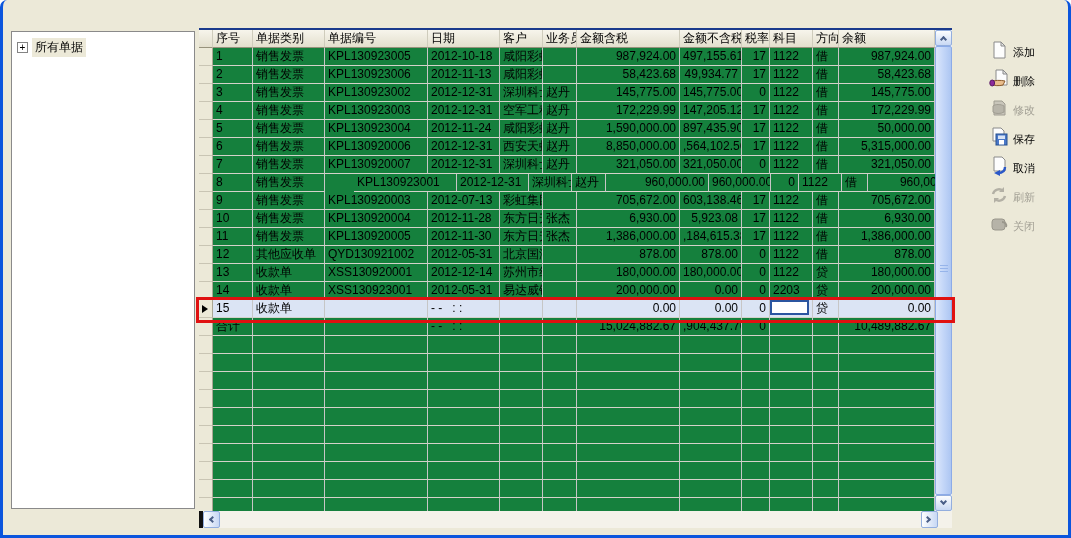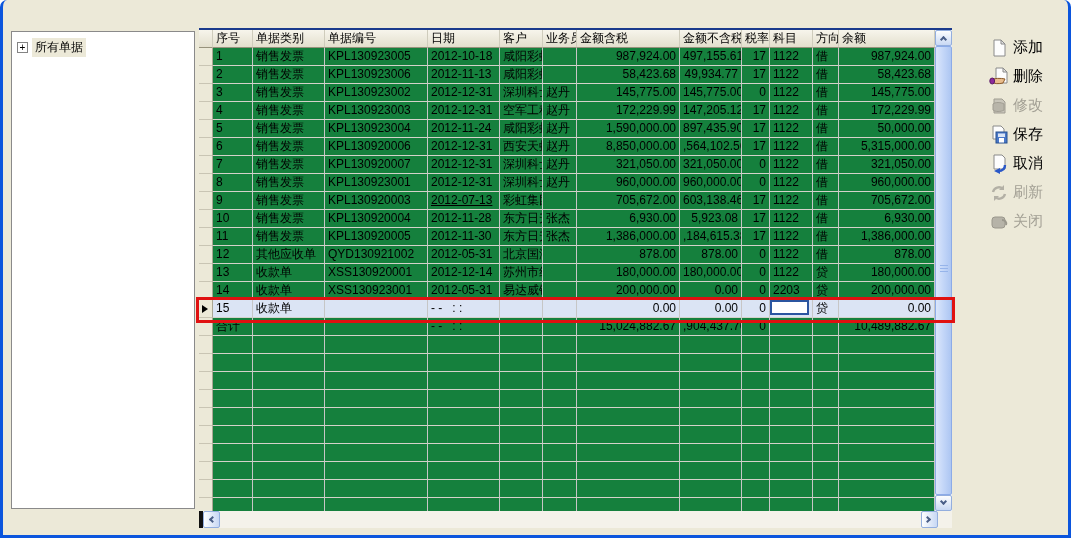--- a/index.html
+++ b/index.html
@@ -94,21 +94,21 @@
   }
   .thumb-grip{position:absolute;left:4px;top:218px;width:8px;height:1px;background:#96b4ea;box-shadow:0 3px 0 #96b4ea,0 6px 0 #96b4ea;}
   .chev{position:absolute;width:5px;height:5px;border-left:2px solid #4a5f88;border-top:2px solid #4a5f88;}
   .sb-up .chev{left:5px;top:6px;transform:rotate(45deg);}
   .sb-down .chev{left:5px;top:3px;transform:rotate(225deg);}
   .sb-left .chev{left:6px;top:5px;transform:rotate(-45deg);}
   .sb-right .chev{left:3px;top:5px;transform:rotate(135deg);}
   .hsb-black{position:absolute;left:0;top:0;width:4px;height:17px;background:#111;}
   
   .toolcol{position:absolute;left:986px;top:38px;width:82px;display:flex;flex-direction:column;gap:7px;}
-  .tool-btn{display:flex;align-items:flex-start;gap:4px;height:22px;font-size:15px;color:#000;cursor:default;font-family:Liberation Serif, serif;}
+  .tool-btn{display:flex;align-items:flex-end;gap:4px;height:22px;font-size:11px;color:#000;cursor:default;font-family:Liberation Serif, serif;}
   .tool-btn.disabled{color:#a3a095;}
   .tool-btn svg{flex:none;}
 </style>
 </head>
 <body>
 
 <div class="window">
 
 
   <div class="tree">
@@ -238,37 +238,37 @@
           <div class="gcell num" style="width: 62px;">321,050.00</div>
           <div class="gcell num" style="width: 28px;">0</div>
           <div class="gcell" style="width: 43px;">1122</div>
           <div class="gcell" style="width: 26px;">借</div>
           <div class="gcell num" style="width: 96px;">321,050.00</div>
         </div>
         <div class="grow">
           <div class="gcell ind"></div>
           <div class="gcell" style="width: 40px;">8</div>
           <div class="gcell" style="width: 72px;">销售发票</div>
-          <div class="gcell" style="width: 103px;">KPL130923001</div>
+          <div class="gcell" style="width: 103px; margin-left: 29px;">KPL130923001</div>
           <div class="gcell" style="width: 72px;">2012-12-31</div>
           <div class="gcell" style="width: 43px;">深圳科士达科</div>
           <div class="gcell" style="width: 34px;">赵丹</div>
           <div class="gcell num" style="width: 103px;">960,000.00</div>
           <div class="gcell num" style="width: 62px;">960,000.00</div>
           <div class="gcell num" style="width: 28px;">0</div>
           <div class="gcell" style="width: 43px;">1122</div>
           <div class="gcell" style="width: 26px;">借</div>
           <div class="gcell num" style="width: 96px;">960,000.00</div>
         </div>
         <div class="grow">
           <div class="gcell ind"></div>
           <div class="gcell" style="width: 40px;">9</div>
           <div class="gcell" style="width: 72px;">销售发票</div>
           <div class="gcell" style="width: 103px;">KPL130920003</div>
-          <div class="gcell" style="width: 72px; text-decoration: underline;">2012-07-13</div>
+          <div class="gcell" style="width: 72px;">2012-07-13</div>
           <div class="gcell" style="width: 43px;">彩虹集团公司</div>
           <div class="gcell" style="width: 34px;"></div>
           <div class="gcell num" style="width: 103px;">705,672.00</div>
           <div class="gcell num" style="width: 62px;">603,138.46</div>
           <div class="gcell num" style="width: 28px;">17</div>
           <div class="gcell" style="width: 43px;">1122</div>
           <div class="gcell" style="width: 26px;">借</div>
           <div class="gcell num" style="width: 96px;">705,672.00</div>
         </div>
         <div class="grow">

